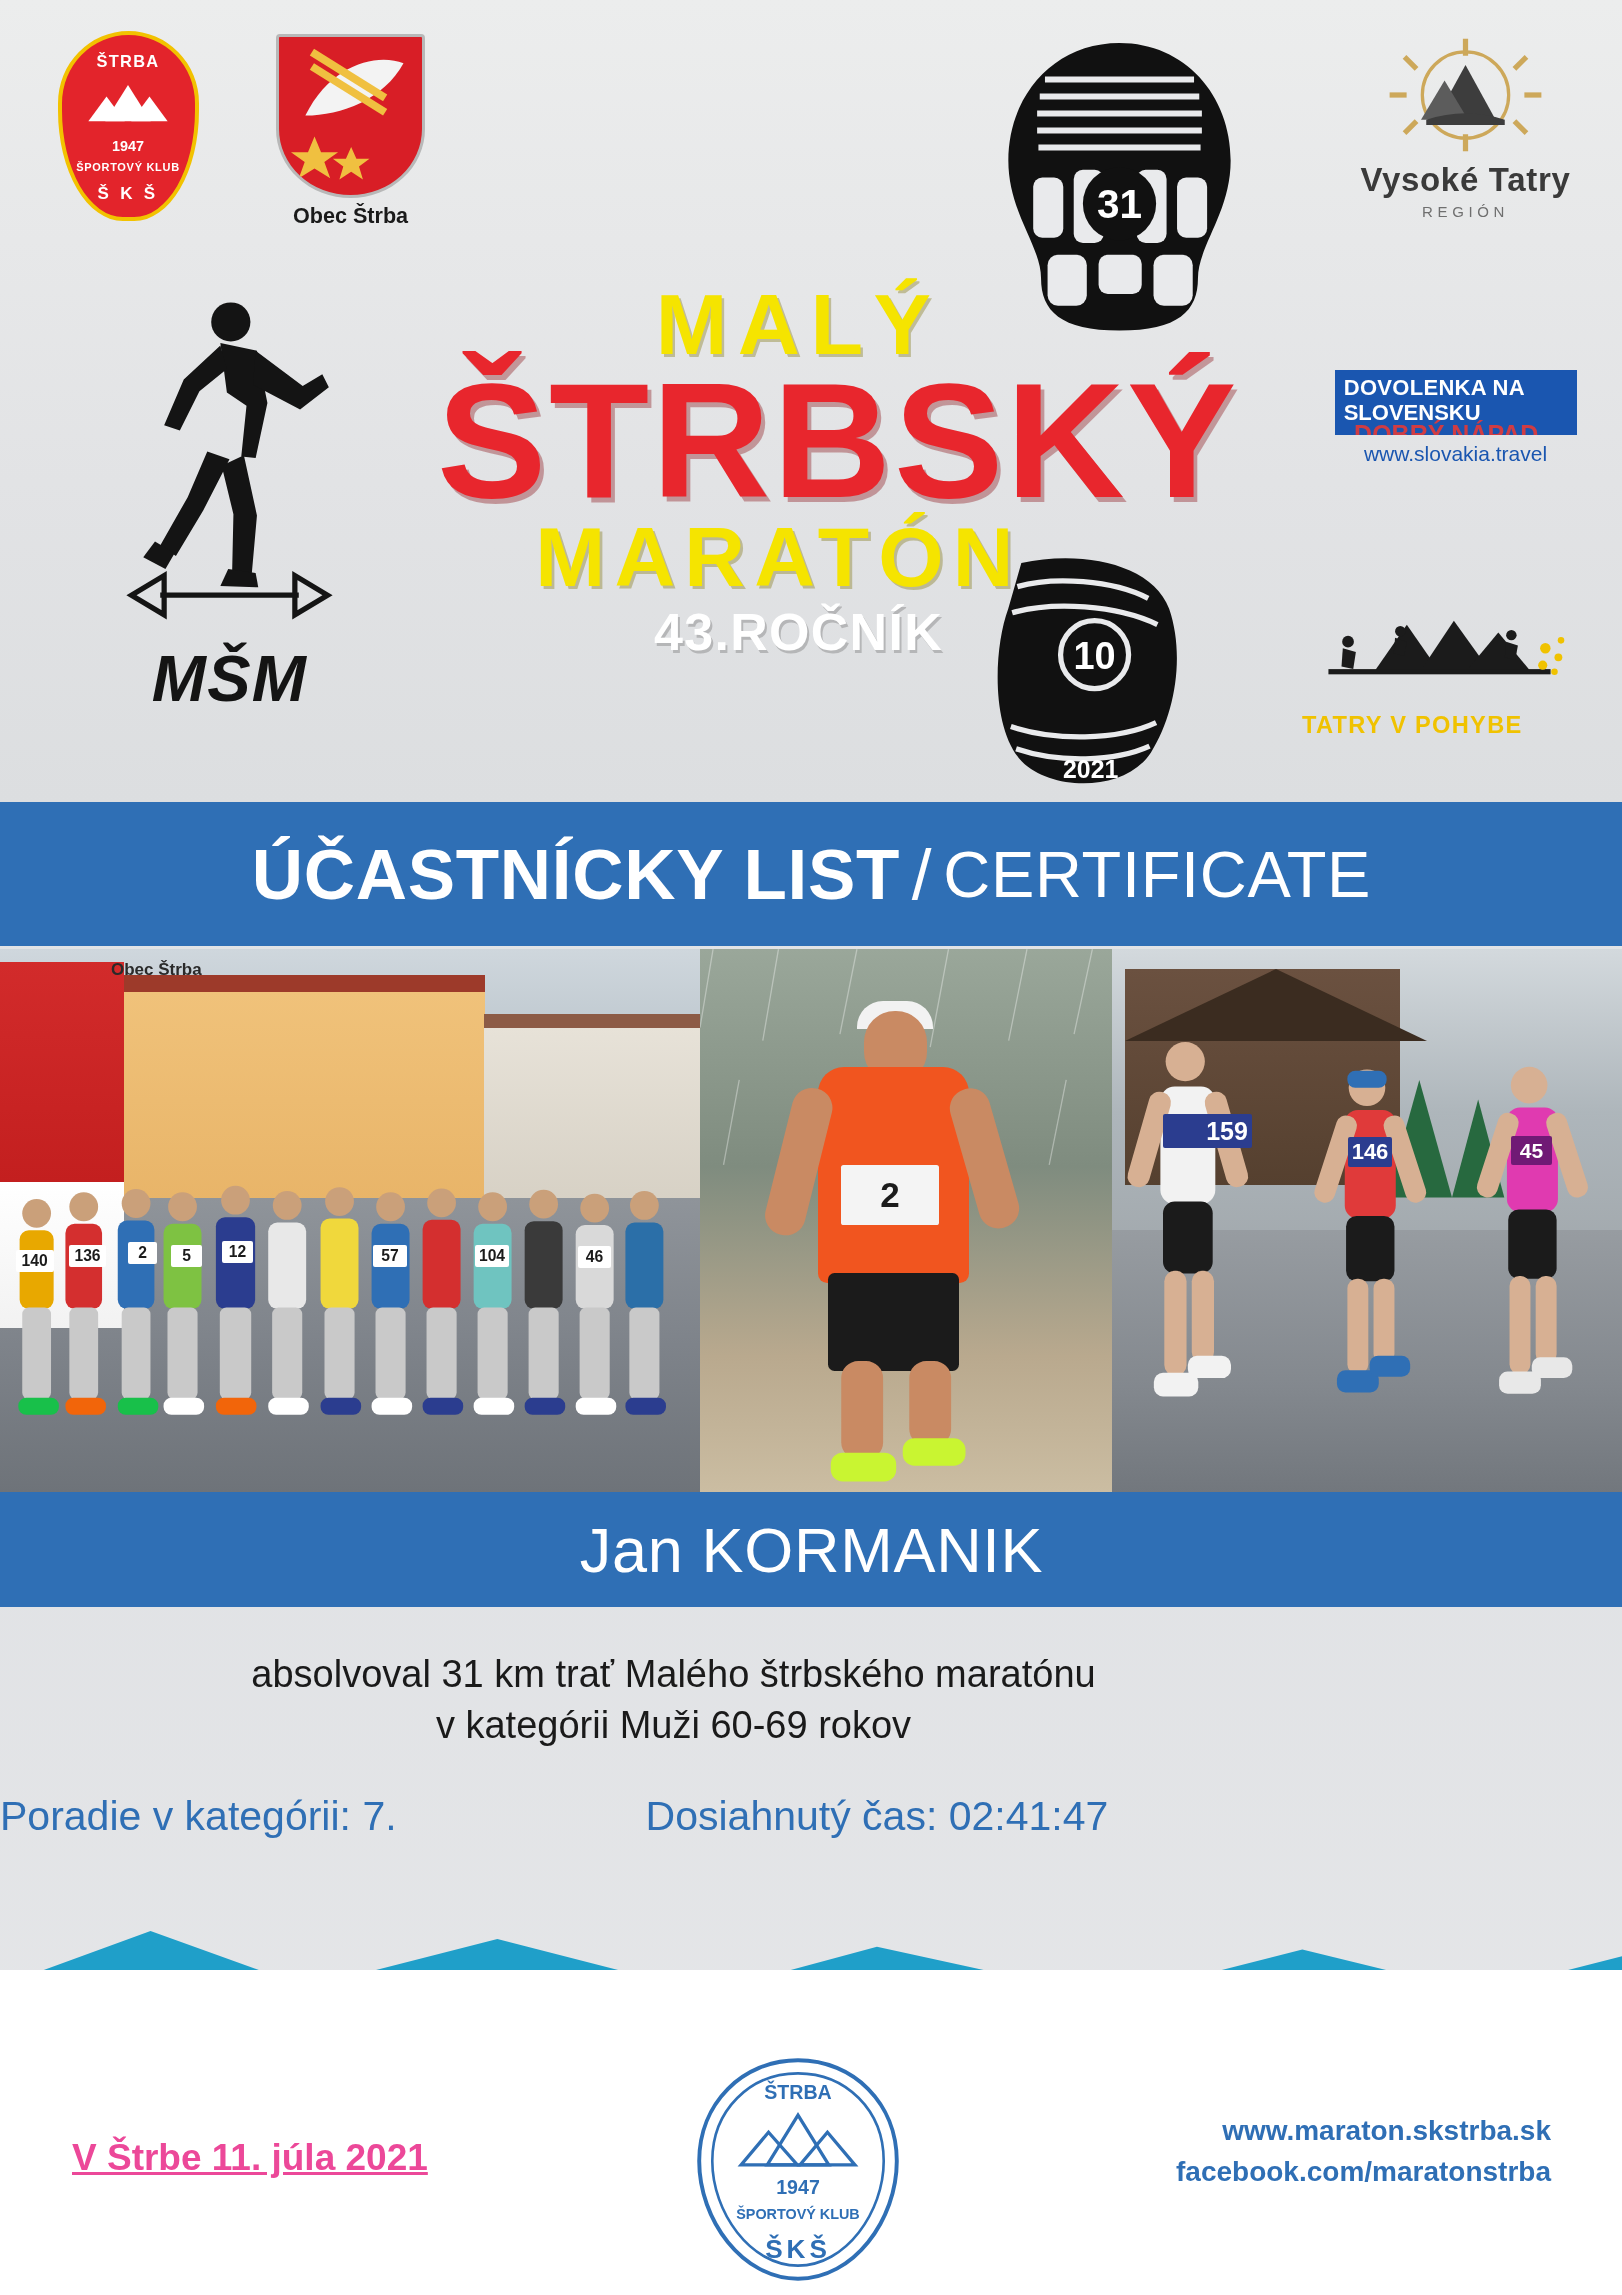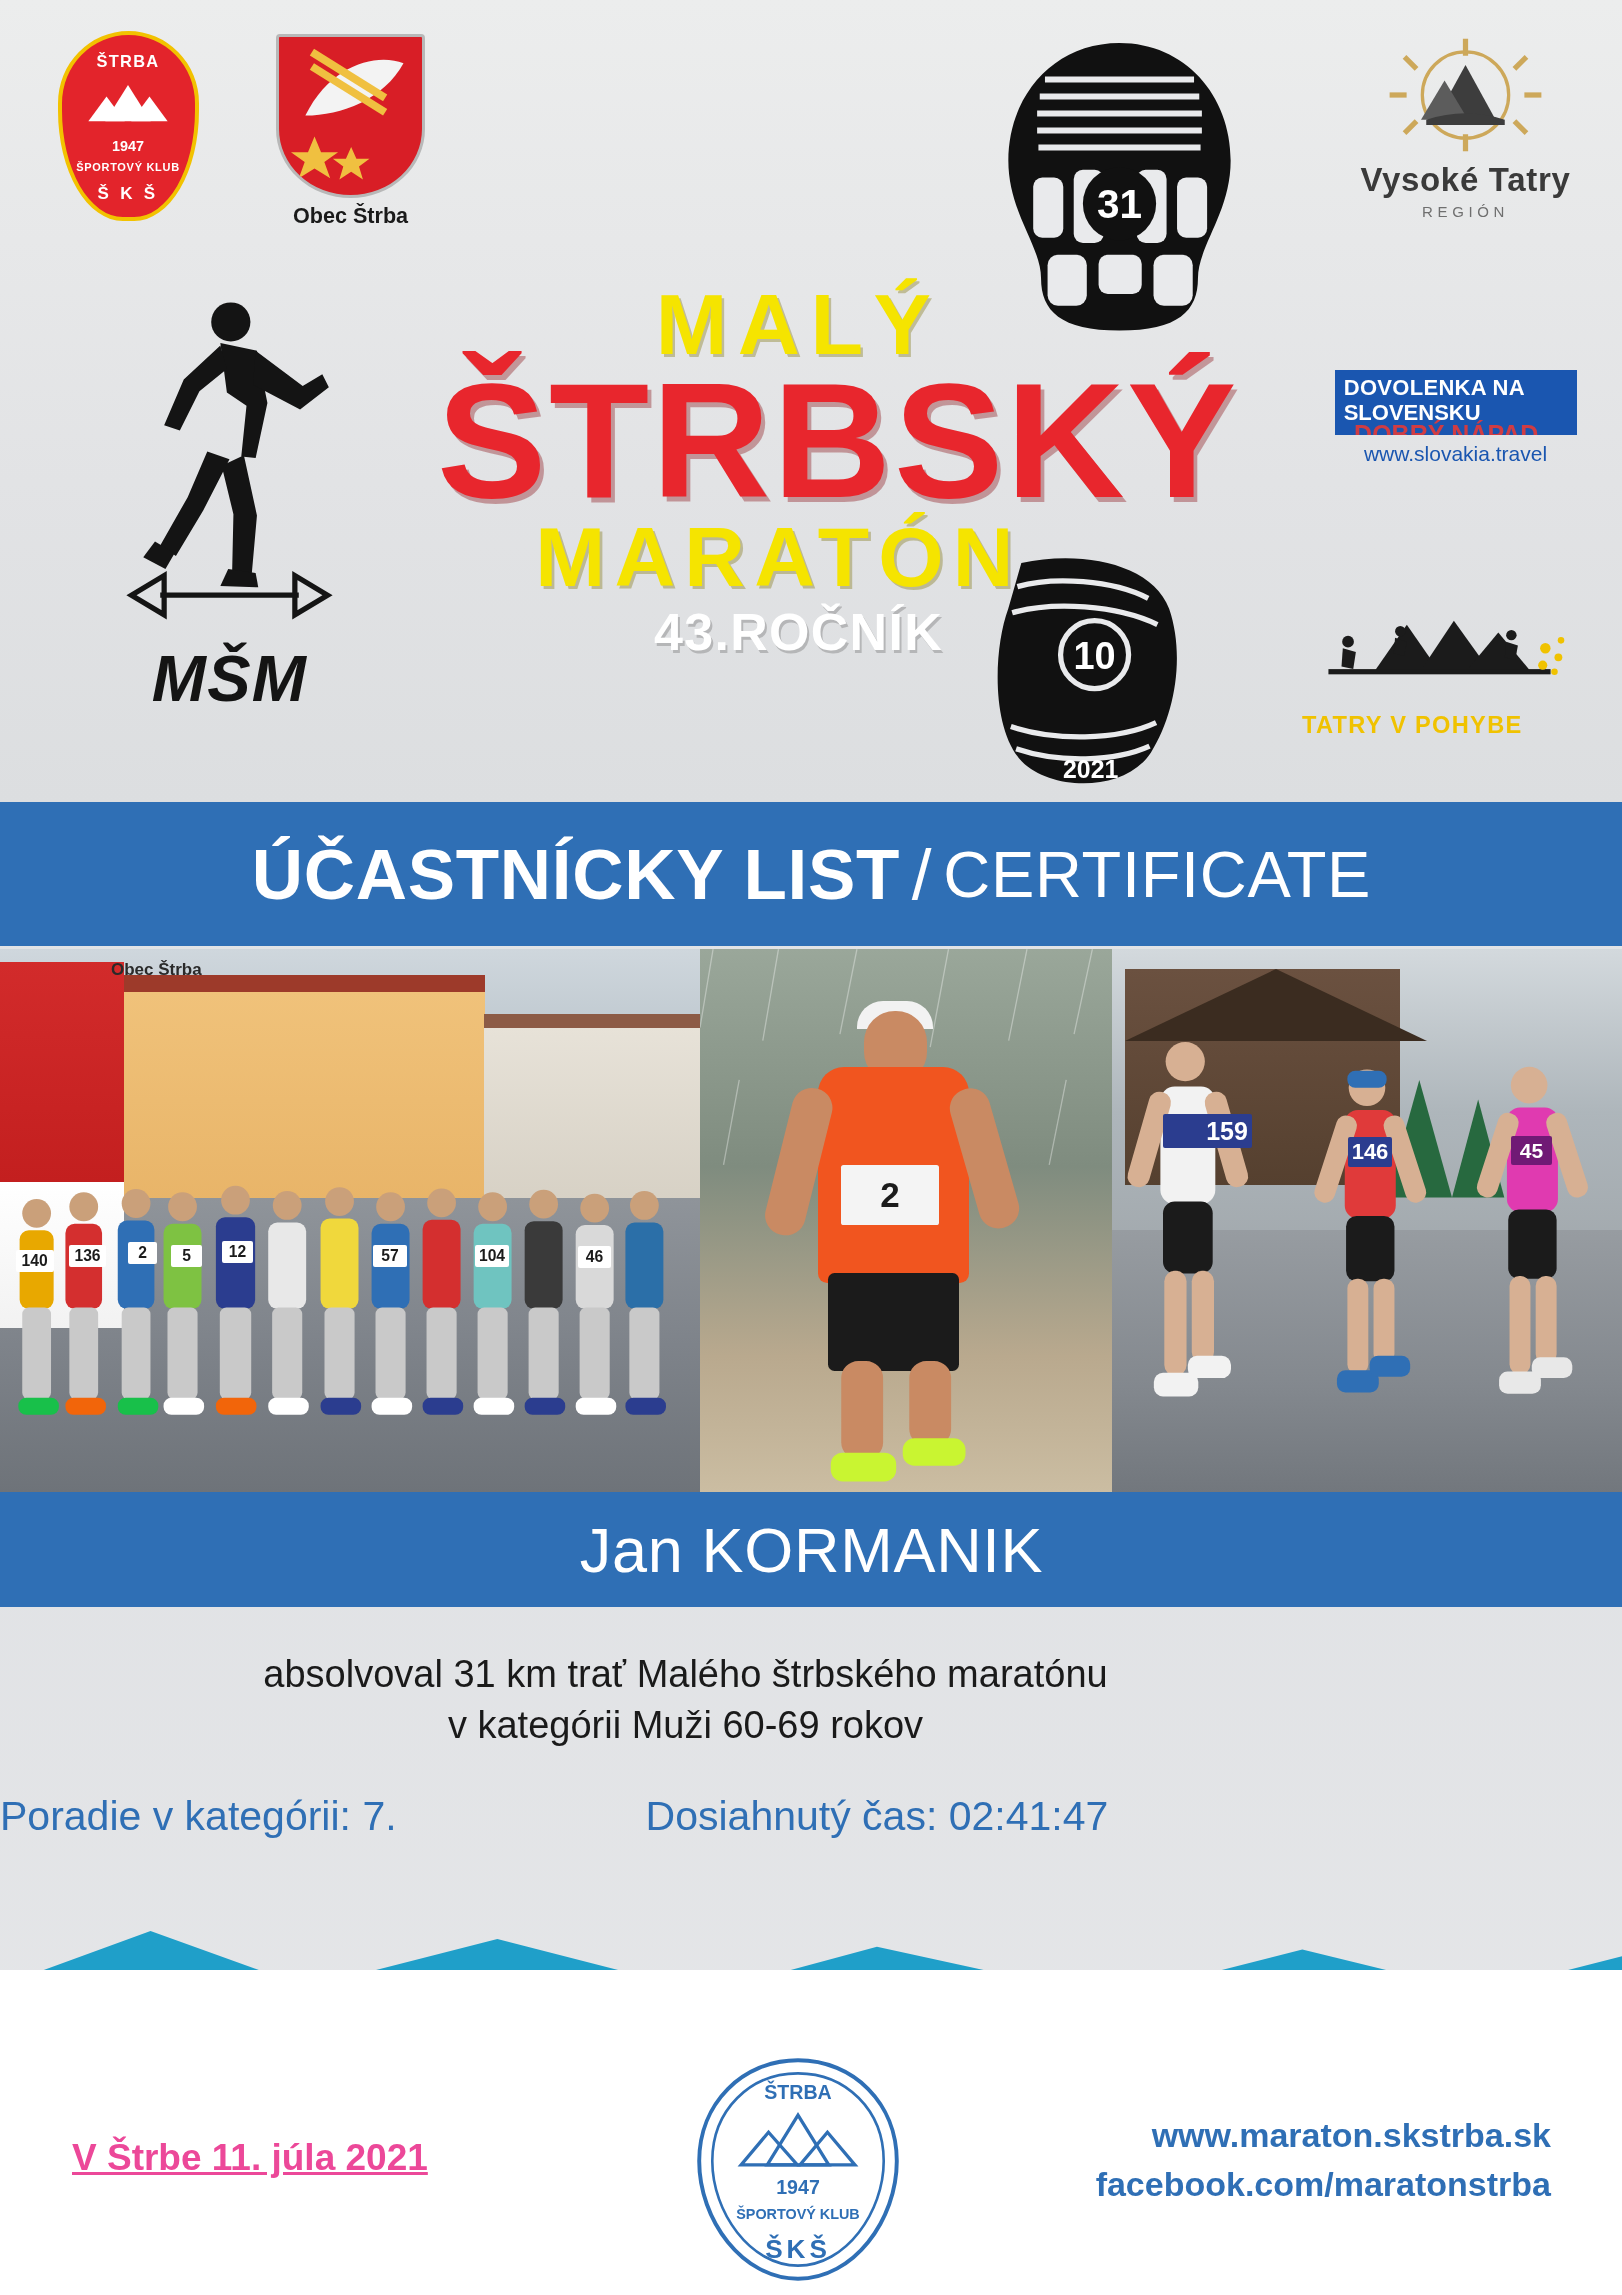--- a/index.html
+++ b/index.html
@@ -382,21 +382,21 @@
   }
   .band-name span {
     font-size: 63px;
     color: #ffffff;
     letter-spacing: 0.7px;
   }
 
   
   .achievement {
     position: absolute;
-    left: 16px; top: 1649px;
+    left: 4px; top: 1649px;
     width: 1309px;
     text-align: center;
     color: #1a1a1a;
     padding-left: 15px;
   }
   .achievement .l1 { font-size: 38px; line-height: 1.35; }
   .achievement .l2 { font-size: 38px; line-height: 1.35; }
 
   .results {
     position: absolute;
@@ -426,21 +426,21 @@
     left: 72px; top: 167px;
     font-size: 37px;
     font-weight: bold;
     color: #ec4899;
     text-decoration: underline;
   }
   .f-links {
     position: absolute;
     right: 72px; top: 141px;
     text-align: right;
-    font-size: 34px;
+    font-size: 28px;
     font-weight: bold;
     color: #2f6fb5;
     line-height: 1.45;
   }
   .f-logo {
     position: absolute;
     left: 690px; top: 85px;
     width: 216px; height: 229px;
   }
 </style>

